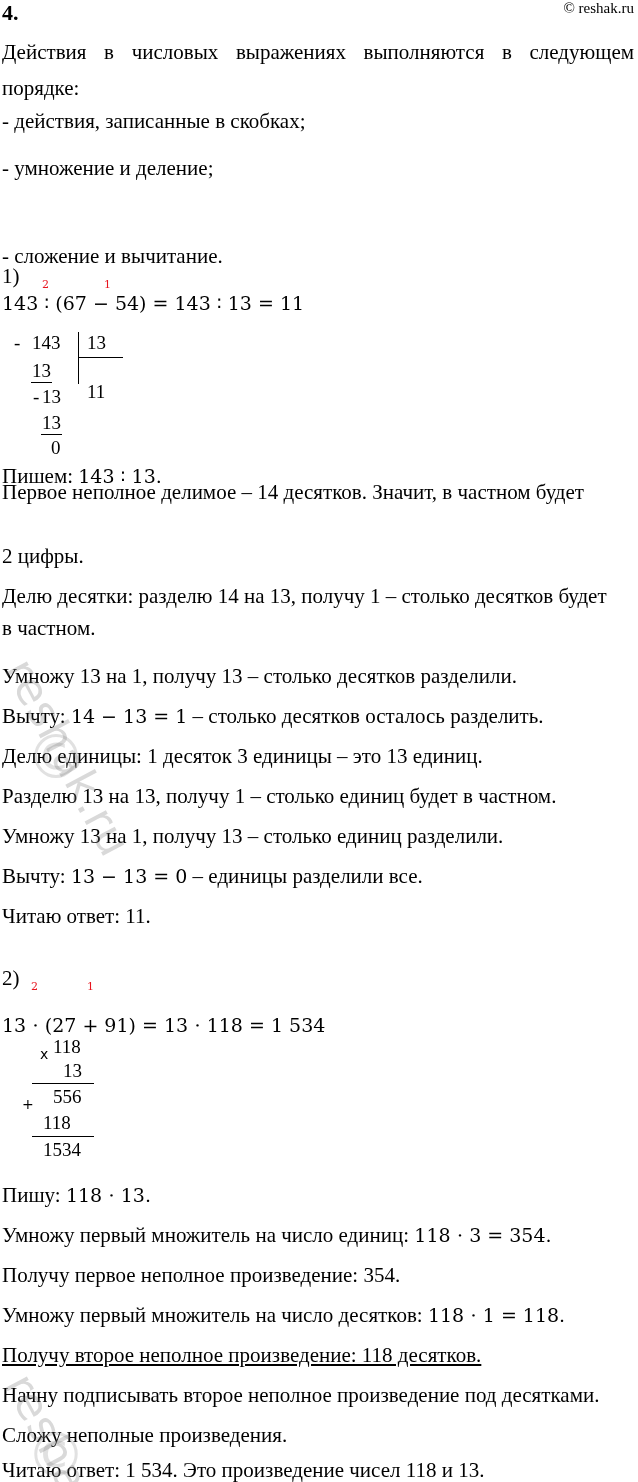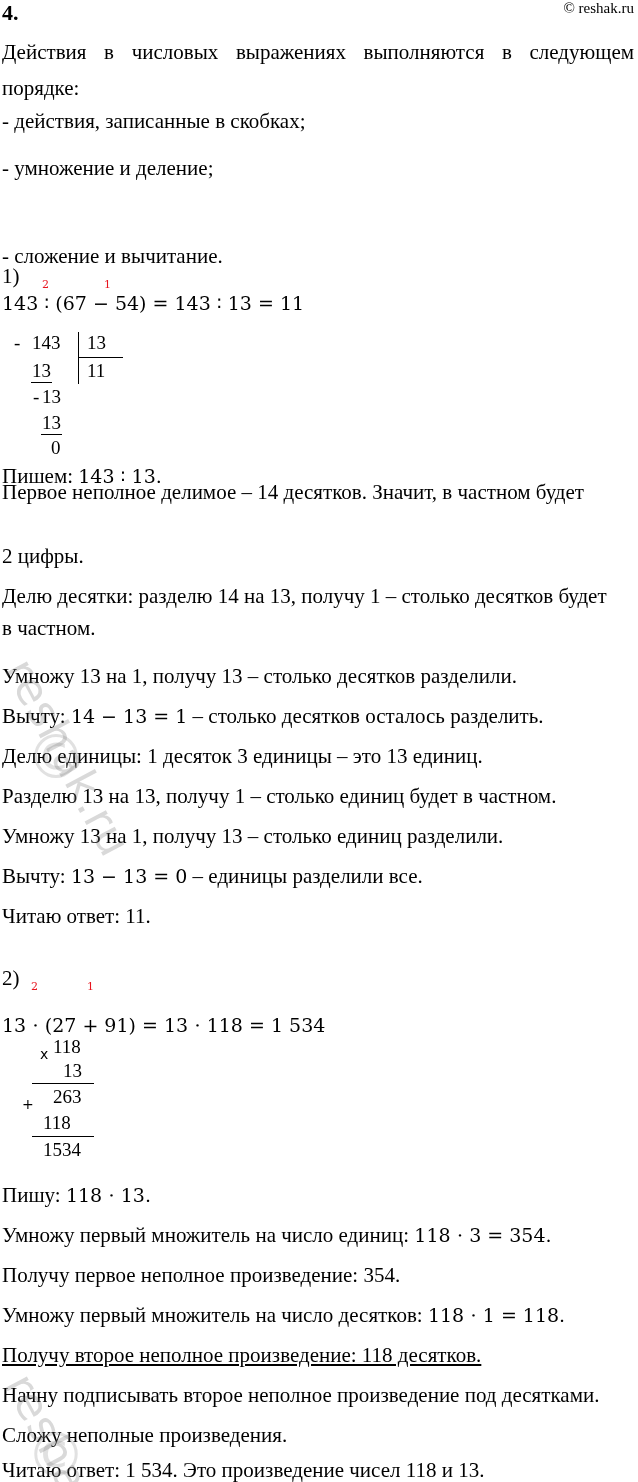--- a/index.html
+++ b/index.html
@@ -44,21 +44,21 @@
 <div class="abs red" style="left:42px; top:278px;">2</div>
 <div class="abs red" style="left:104px; top:278px;">1</div>
 <div class="abs math" style="left:2px; top:292px;">143 ∶ (67 − 54) = 143 ∶ 13 = 11</div>
 
 <div>
   <div class="abs small" style="left:14px; top:332px;">-</div>
   <div class="abs small" style="left:32px; top:332px;">143</div>
   <div class="vline" style="left:78px; top:332px; height:52px;"></div>
   <div class="abs small" style="left:87px; top:332px;">13</div>
   <div class="hline" style="left:78px; top:357px; width:45px;"></div>
-  <div class="abs small" style="left:87px; top:360px;">11</div>
+  <div class="abs small" style="left:87px; top:381px;">11</div>
   <div class="abs small uline" style="left:31px; top:360px; padding:0 1px;">13</div>
   <div class="abs small" style="left:33px; top:386px;">-</div>
   <div class="abs small" style="left:42px; top:386px;">13</div>
   <div class="abs small uline" style="left:41px; top:412px; padding:0 1px;">13</div>
   <div class="abs small" style="left:51px; top:437px;">0</div>
 </div>
 
 <div class="abs line" style="top:464px;"><span>Пишем: </span><span class="math">143 ∶ 13.</span></div>
 <div class="abs line" style="top:480px;">Первое неполное делимое – 14 десятков. Значит, в частном будет</div>
 <div class="abs line" style="top:544px;">2 цифры.</div>
@@ -76,21 +76,21 @@
 <div class="abs red" style="left:31px; top:980px;">2</div>
 <div class="abs red" style="left:87px; top:980px;">1</div>
 <div class="abs math" style="left:2px; top:994px;margin-top:20px;">13 ⋅ (27 + 91) = 13 ⋅ 118 = 1 534</div>
 
 <div>
   <div class="abs" style="left:40px; top:1046px; font-family:'DejaVu Sans',sans-serif; font-size:14px;">x</div>
   <div class="abs small" style="left:53px; top:1036px;">118</div>
   <div class="abs small" style="left:63px; top:1060px;">13</div>
   <div class="hline" style="left:32px; top:1083px; width:62px;"></div>
   <div class="abs" style="left:22px; top:1096px; font-family:'DejaVu Sans',sans-serif; font-size:14px;">+</div>
-  <div class="abs small" style="left:53px; top:1086px;">263</div>
+  <div class="abs small" style="left:53px; top:1086px;">556</div>
   <div class="abs small" style="left:43px; top:1112px;">118</div>
   <div class="hline" style="left:32px; top:1136px; width:62px;"></div>
   <div class="abs small" style="left:43px; top:1139px;">1534</div>
 </div>
 
 <div class="abs line" style="top:1183px;"><span>Пишу: </span><span class="math">118 ⋅ 13.</span></div>
 <div class="abs line" style="top:1223px;"><span>Умножу первый множитель на число единиц: </span><span class="math">118 ⋅ 3 = 354.</span></div>
 <div class="abs line" style="top:1263px;">Получу первое неполное произведение: 354.</div>
 <div class="abs line" style="top:1303px;"><span>Умножу первый множитель на число десятков: </span><span class="math">118 ⋅ 1 = 118.</span></div>
 <div class="abs line" style="top:1343px;text-decoration:underline;">Получу второе неполное произведение: 118 десятков.</div>

